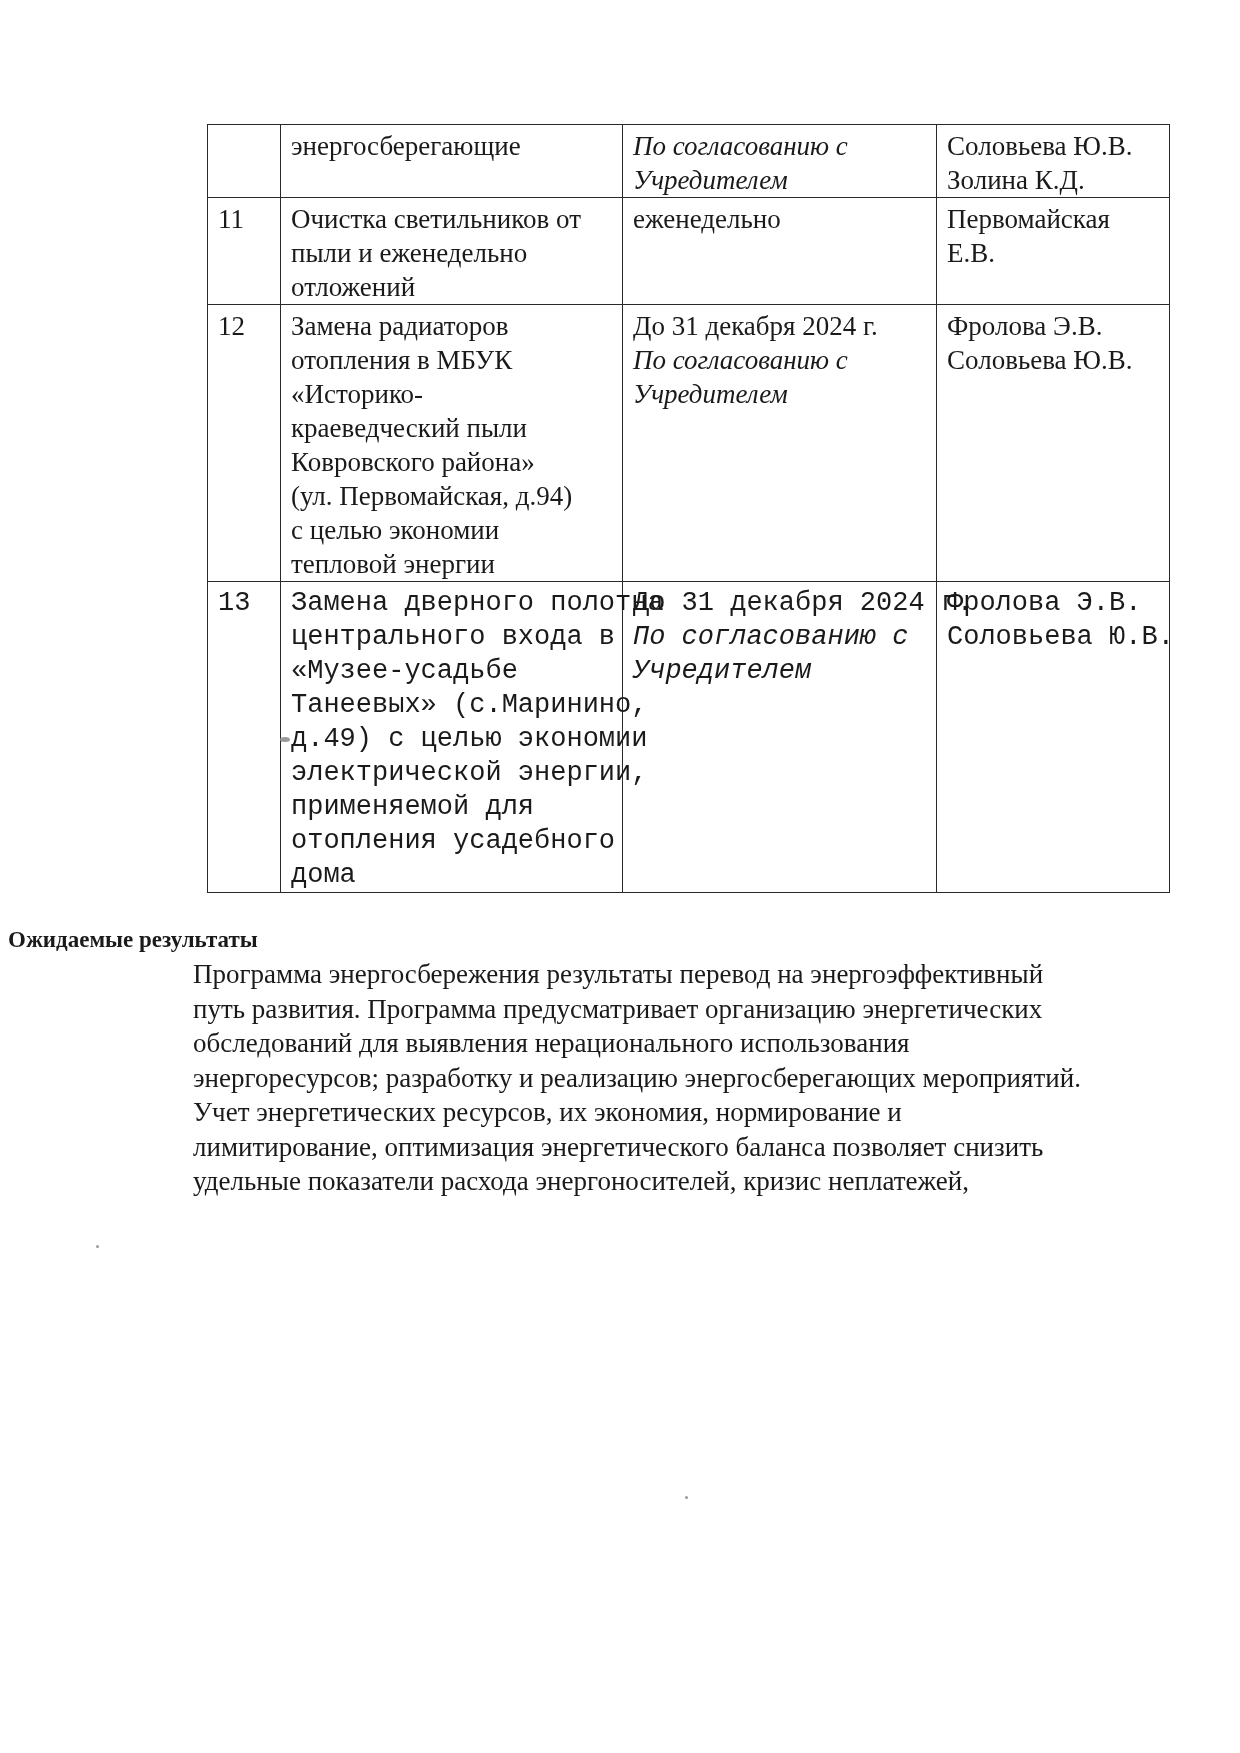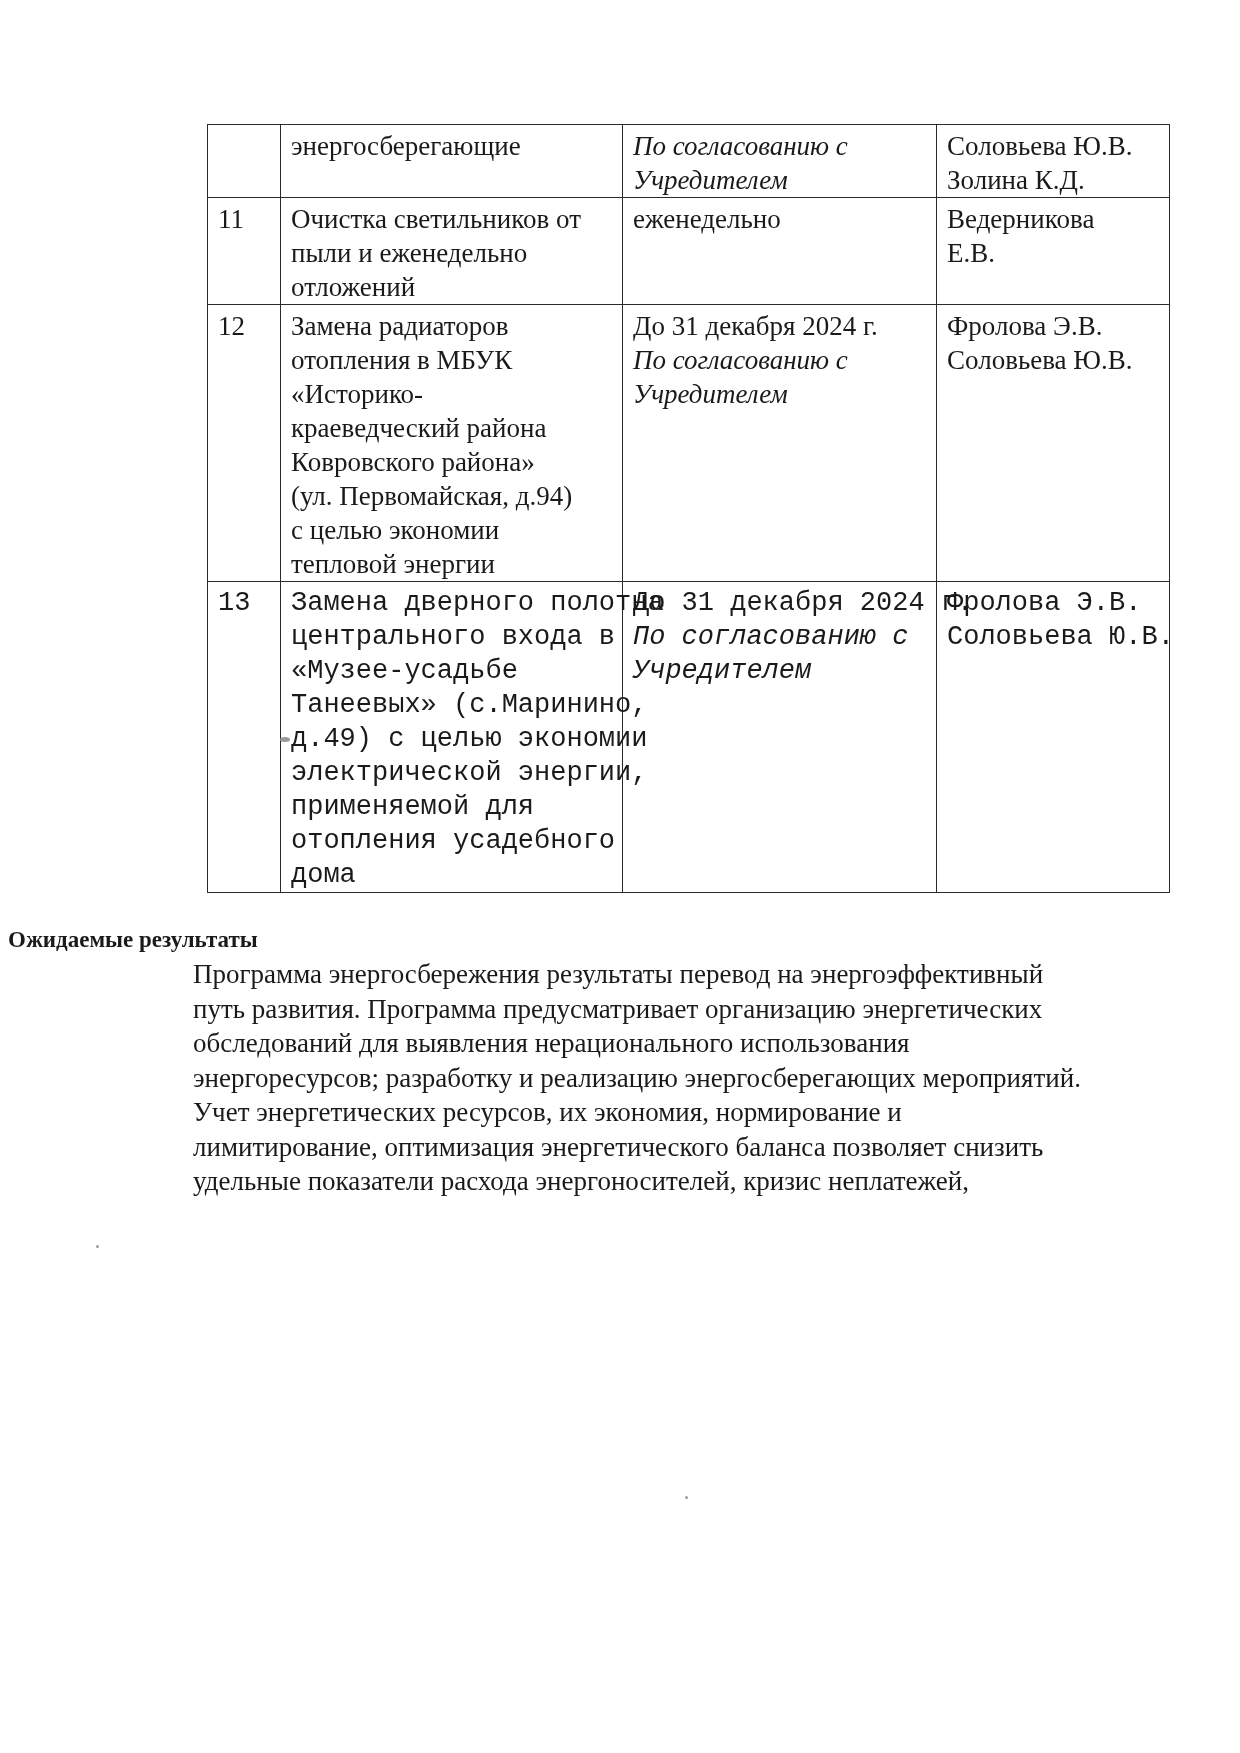--- a/index.html
+++ b/index.html
@@ -76,32 +76,32 @@
         <td class="num">11</td>
         <td>
           <span class="line">Очистка светильников от</span>
           <span class="line">пыли и еженедельно</span>
           <span class="line">отложений</span>
         </td>
         <td>
           <span class="line">еженедельно</span>
         </td>
         <td>
-          <span class="line">Ведерникова</span>
+          <span class="line">Первомайская</span>
           <span class="line">Е.В.</span>
         </td>
       </tr>
 
       <tr class="r12">
         <td class="num">12</td>
         <td>
           <span class="line">Замена радиаторов</span>
           <span class="line">отопления в МБУК</span>
           <span class="line">«Историко-</span>
-          <span class="line">краеведческий района</span>
+          <span class="line">краеведческий пыли</span>
           <span class="line">Ковровского района»</span>
           <span class="line">(ул. Первомайская, д.94)</span>
           <span class="line">с целью экономии</span>
           <span class="line">тепловой энергии</span>
         </td>
         <td>
           <span class="line">До 31 декабря 2024 г.</span>
           <span class="line it">По согласованию с</span>
           <span class="line it">Учредителем</span>
         </td>

